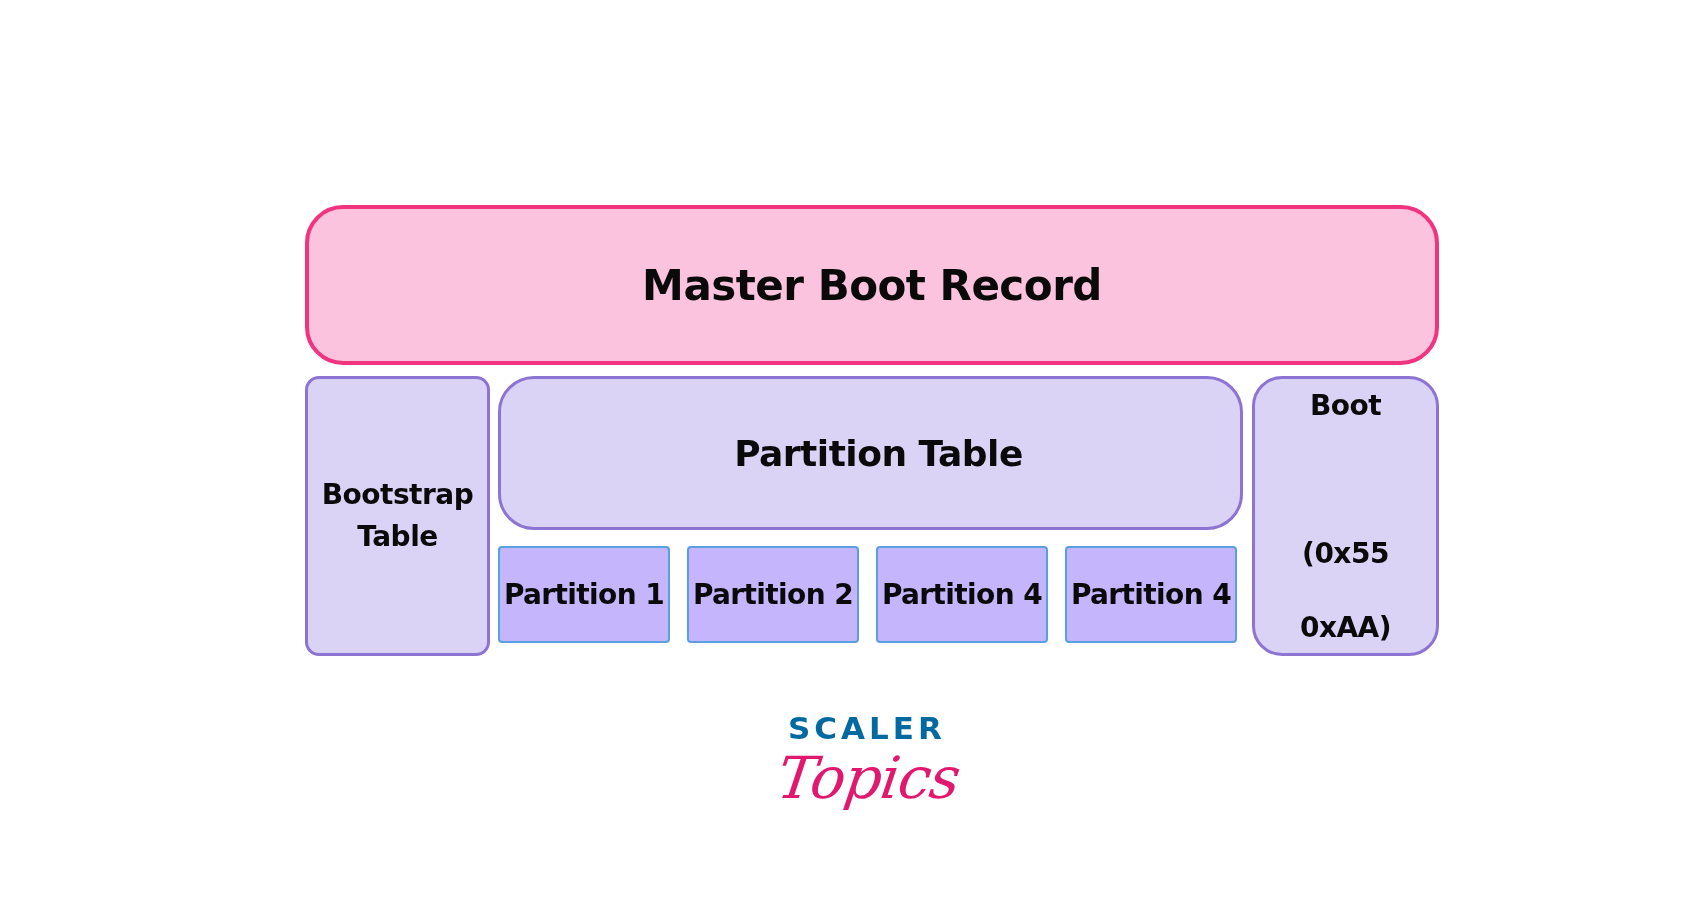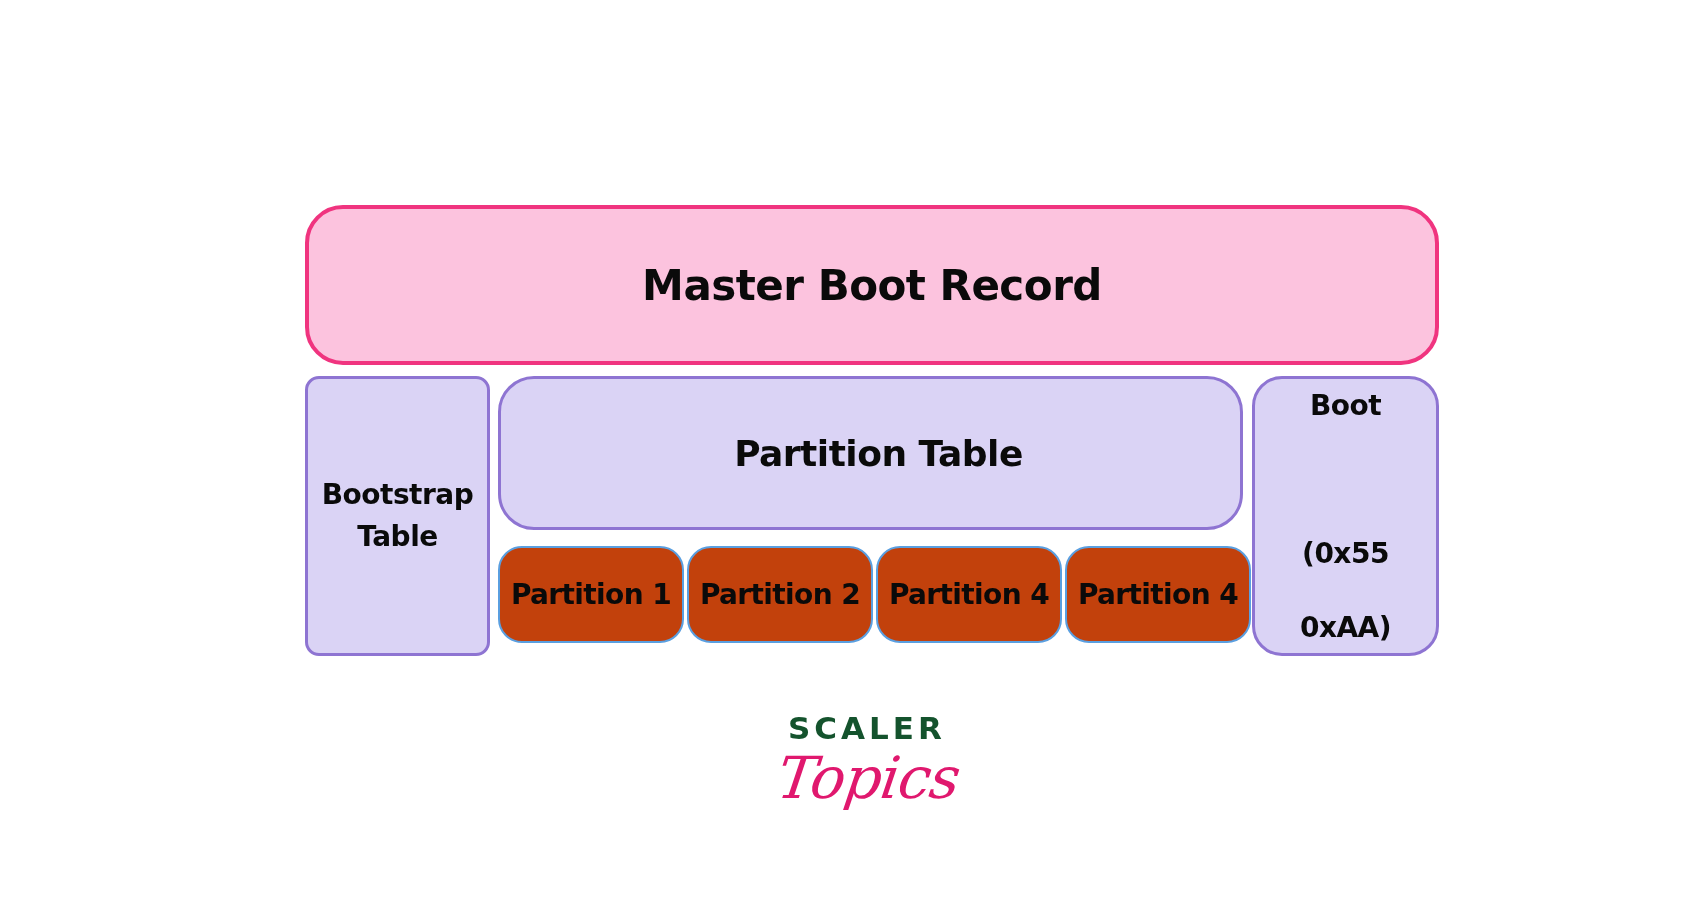--- a/index.html
+++ b/index.html
@@ -55,45 +55,45 @@
       left: 1252px; top: 341px; width: 187px; height: 280px;
       border-radius: 30px;
       font-size: 28px;
       line-height: 43px;
       letter-spacing: -0.5px;
       flex-direction: column;
       gap: 31px;
     }
     .bootsig .gap { height: 43px; }
     .part {
-      top: 511px; width: 186px; height: 97px;
-      background: #c2410c;
+      top: 511px; width: 172px; height: 97px;
+      background: #c4b5fd;
       border: 2px solid #5A9FE0;
-      border-radius: 24px;
+      border-radius: 4px;
       font-size: 28px;
       letter-spacing: -0.6px;
       white-space: nowrap;
     }
     .p1 { left: 498px; }
     .p2 { left: 687px; }
     .p3 { left: 876px; }
     .p4 { left: 1065px; }
 
     .logo {
       position: absolute;
       left: 760px; top: 700px; width: 200px; height: 140px;
     }
     .logo-scaler {
       position: absolute;
       left: 28px; top: 10px;
       font-family: "DejaVu Sans", sans-serif;
       font-weight: bold;
       font-size: 31px;
       letter-spacing: 4px;
-      color: #14532d;
+      color: #0369a1;
     }
     .logo-topics {
       position: absolute;
       left: 18px; top: 44px;
       font-family: "DejaVu Serif", serif;
       font-style: italic;
       font-size: 58px;
       color: #E0186E;
       letter-spacing: -1px;
       transform: skewX(-8deg);

